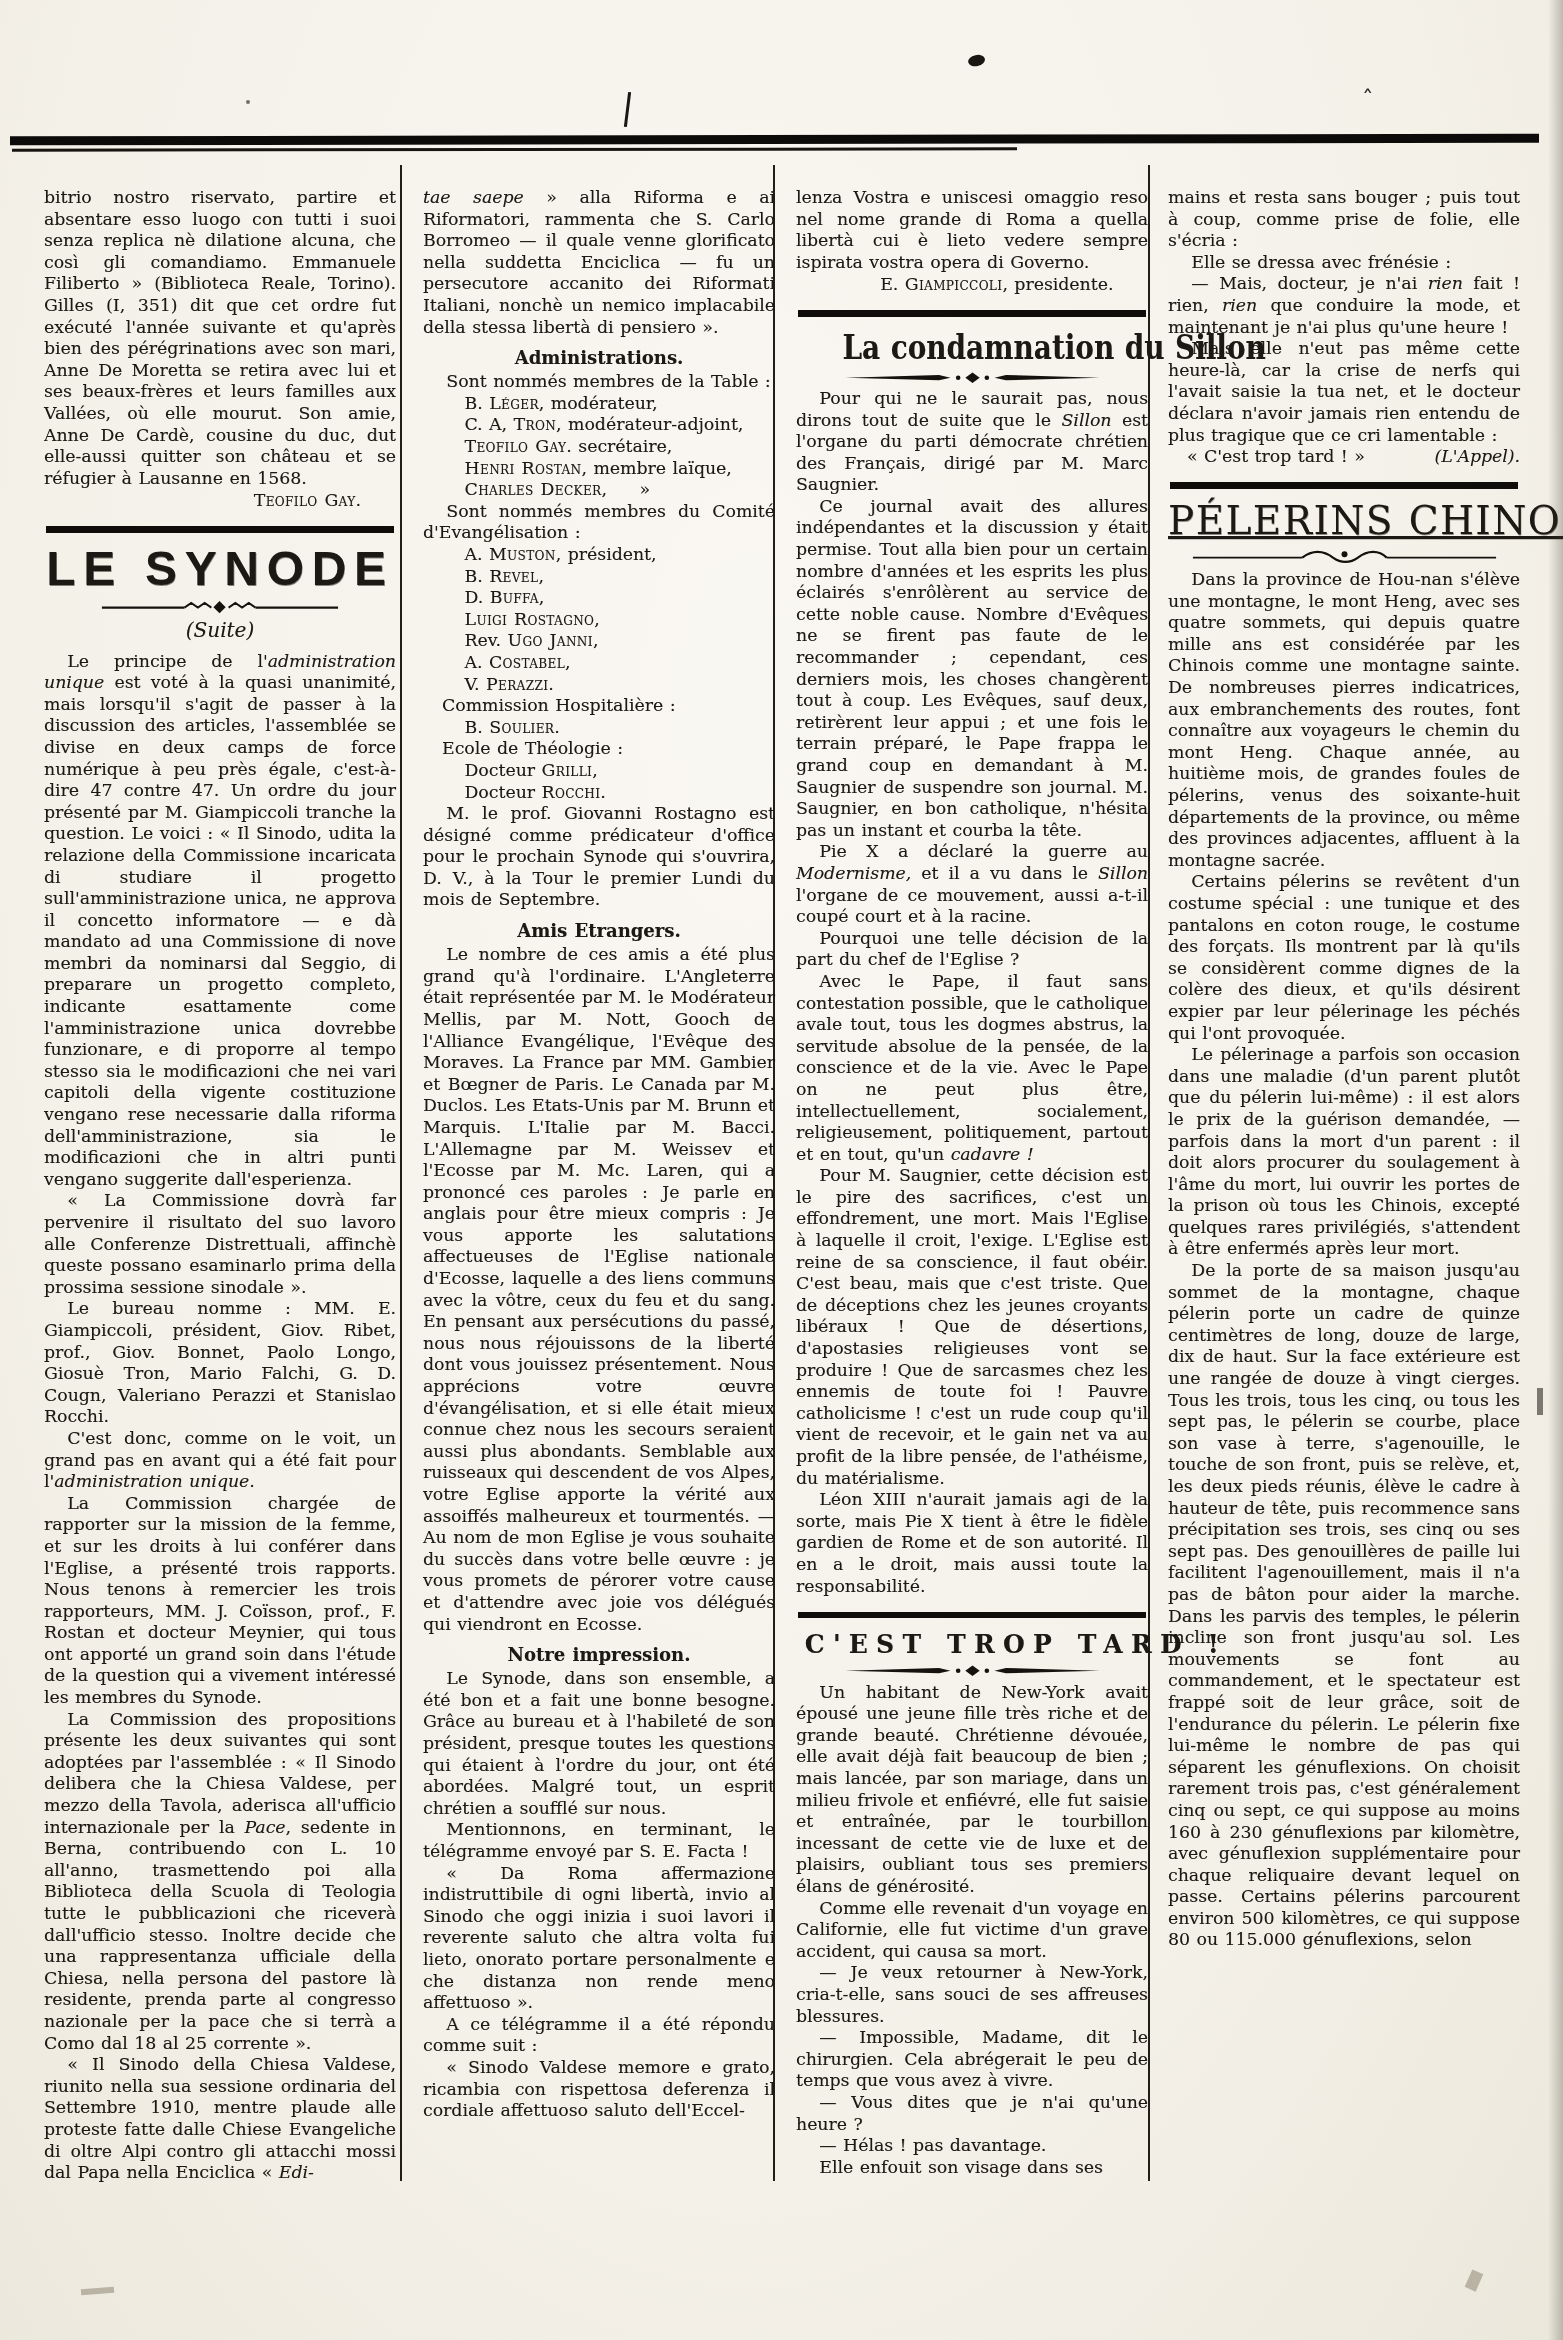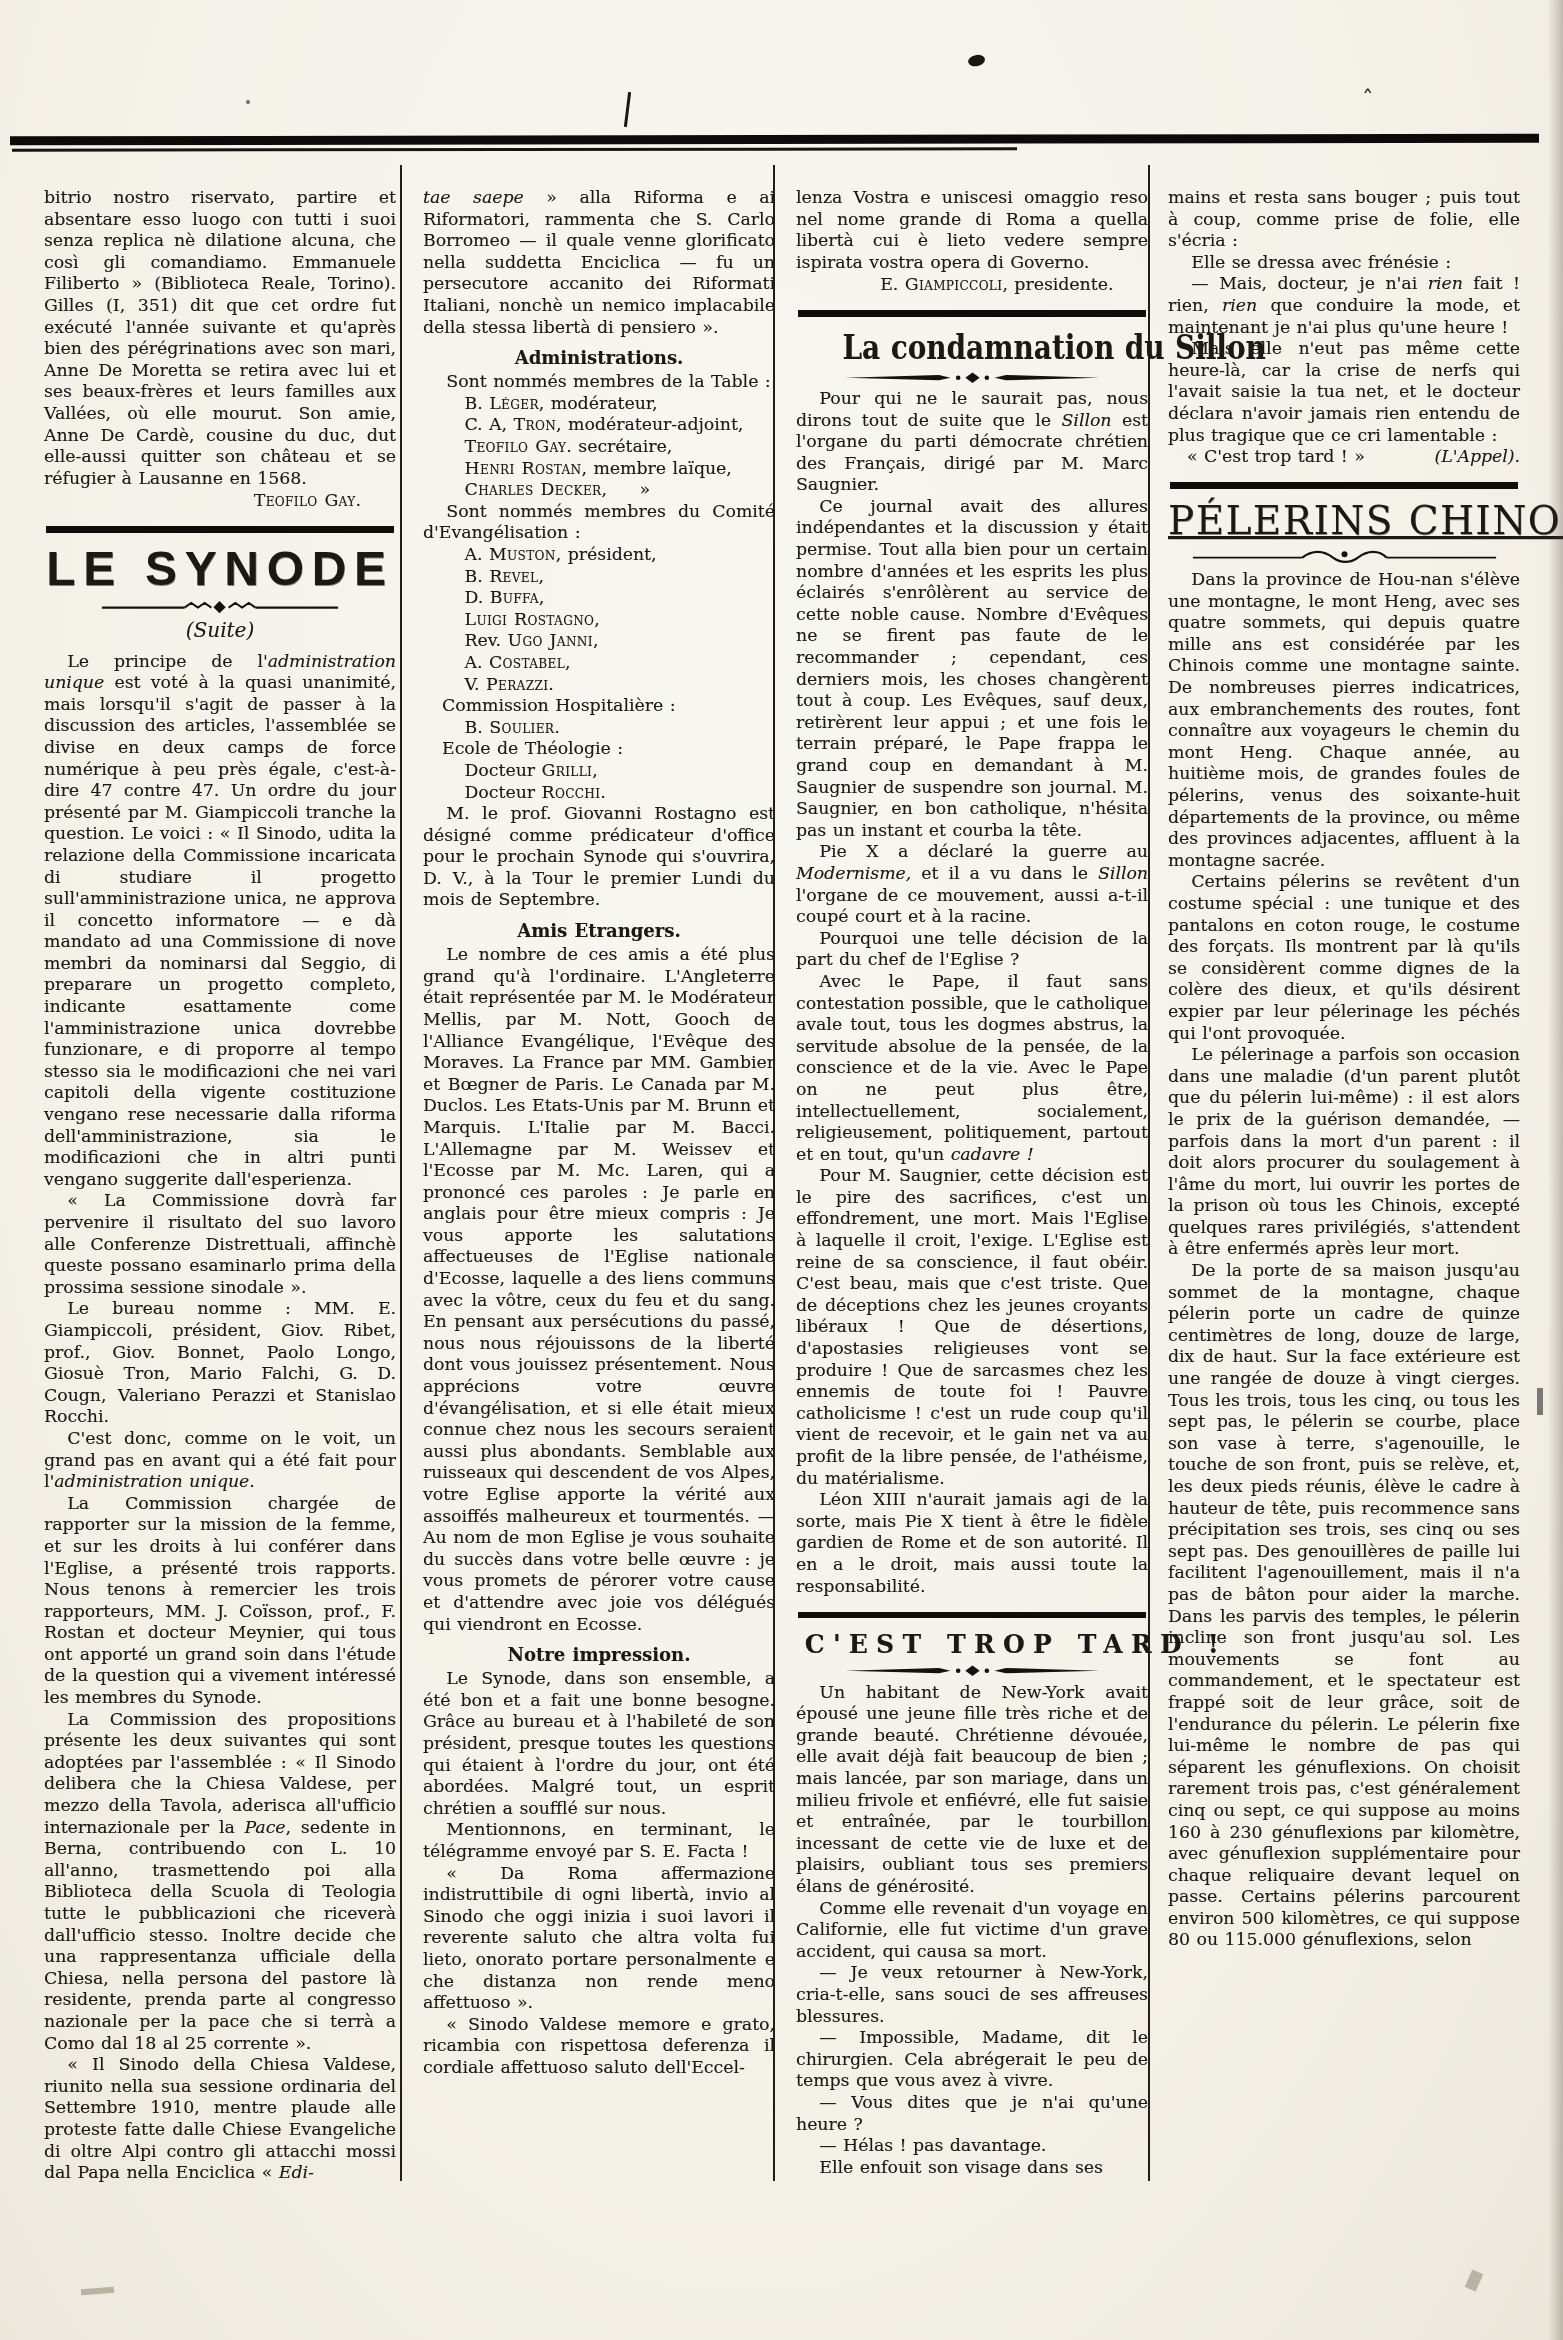--- a/index.html
+++ b/index.html
@@ -101,20 +101,21 @@
       <div class="member-line ind1">Ecole de Théologie :</div>
       <div class="member-line ind2">Docteur <span class="sc">Grilli</span>,</div>
       <div class="member-line ind2">Docteur <span class="sc">Rocchi</span>.</div>
       <div class="para indent">M. le prof. Giovanni Rostagno est désigné comme prédicateur d'office pour le prochain Synode qui s'ouvrira, D. V., à la Tour le premier Lundi du mois de Septembre.</div>
       <div class="h-center">Amis Etrangers.</div>
       <div class="para indent">Le nombre de ces amis a été plus grand qu'à l'ordinaire. L'Angleterre était représentée par M. le Modérateur Mellis, par M. Nott, Gooch de l'Alliance Evangélique, l'Evêque des Moraves. La France par MM. Gambier et Bœgner de Paris. Le Canada par M. Duclos. Les Etats-Unis par M. Brunn et Marquis. L'Italie par M. Bacci. L'Allemagne par M. Weissev et l'Ecosse par M. Mc. Laren, qui a prononcé ces paroles : Je parle en anglais pour être mieux compris : Je vous apporte les salutations affectueuses de l'Eglise nationale d'Ecosse, laquelle a des liens communs avec la vôtre, ceux du feu et du sang. En pensant aux persécutions du passé, nous nous réjouissons de la liberté dont vous jouissez présentement. Nous apprécions votre œuvre d'évangélisation, et si elle était mieux connue chez nous les secours seraient aussi plus abondants. Semblable aux ruisseaux qui descendent de vos Alpes, votre Eglise apporte la vérité aux assoiffés malheureux et tourmentés. — Au nom de mon Eglise je vous souhaite du succès dans votre belle œuvre : je vous promets de pérorer votre cause et d'attendre avec joie vos délégués qui viendront en Ecosse.</div>
       <div class="h-center">Notre impression.</div>
       <div class="para indent">Le Synode, dans son ensemble, a été bon et a fait une bonne besogne. Grâce au bureau et à l'habileté de son président, presque toutes les questions qui étaient à l'ordre du jour, ont été abordées. Malgré tout, un esprit chrétien a soufflé sur nous.</div>
       <div class="para indent">Mentionnons, en terminant, le télégramme envoyé par S. E. Facta !</div>
       <div class="para indent">« Da Roma affermazione indistruttibile di ogni libertà, invio al Sinodo che oggi inizia i suoi lavori il reverente saluto che altra volta fui lieto, onorato portare personalmente e che distanza non rende meno affettuoso ».</div>
+      <div class="para indent">A ce télégramme il a été répondu comme suit :</div>
       <div class="para indent">« Sinodo Valdese memore e grato, ricambia con rispettosa deferenza il cordiale affettuoso saluto dell'Eccel-</div>
     </div>
   <div class="col c3">
       <div class="para">lenza Vostra e uniscesi omaggio reso nel nome grande di Roma a quella libertà cui è lieto vedere sempre ispirata vostra opera di Governo.</div>
       <div class="signature">E. <span class="sc">Giampiccoli</span>, presidente.</div>
       <div class="hr-heavy"></div>
       <div class="headline-lg"><span class="squeeze">La condamnation du Sillon</span></div>
       <div class="ornament"><svg width="259" height="13.4" viewBox="0 0 270 14">
           <polygon points="2,7 100,4.2 112,7 100,9.8" fill="#15120e"></polygon>
           <circle cx="120" cy="7" r="2.4" fill="#15120e"></circle>

